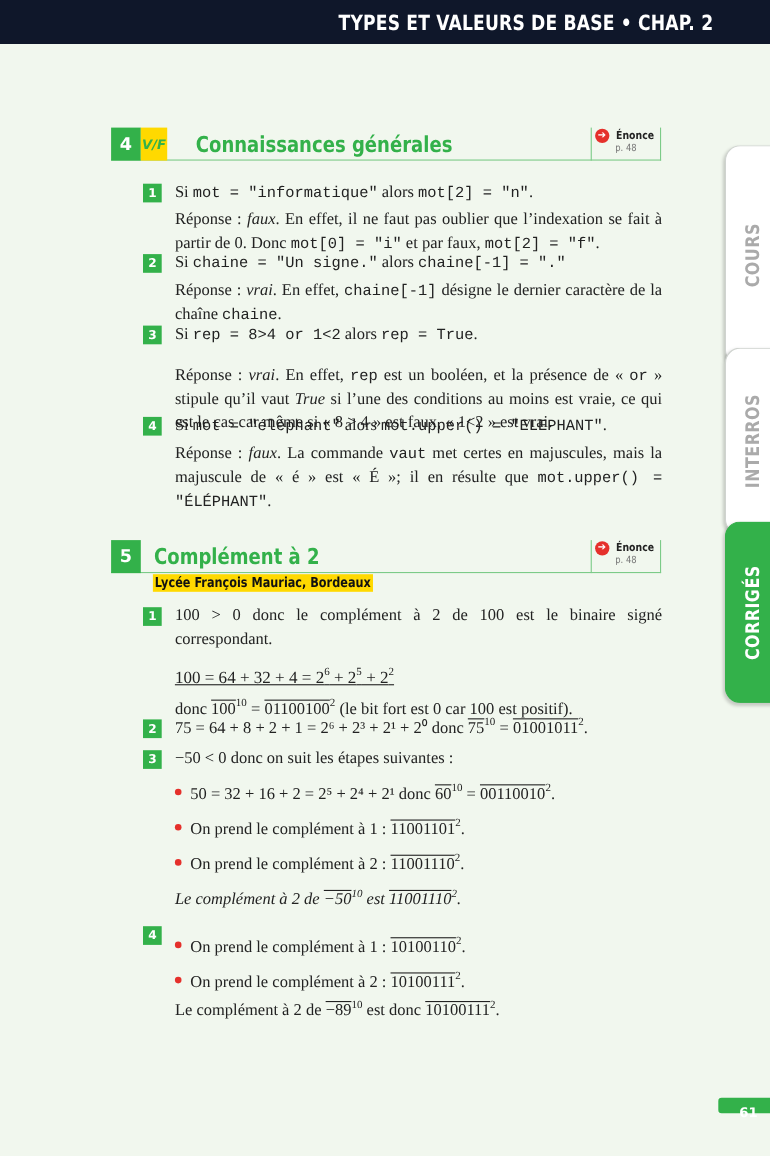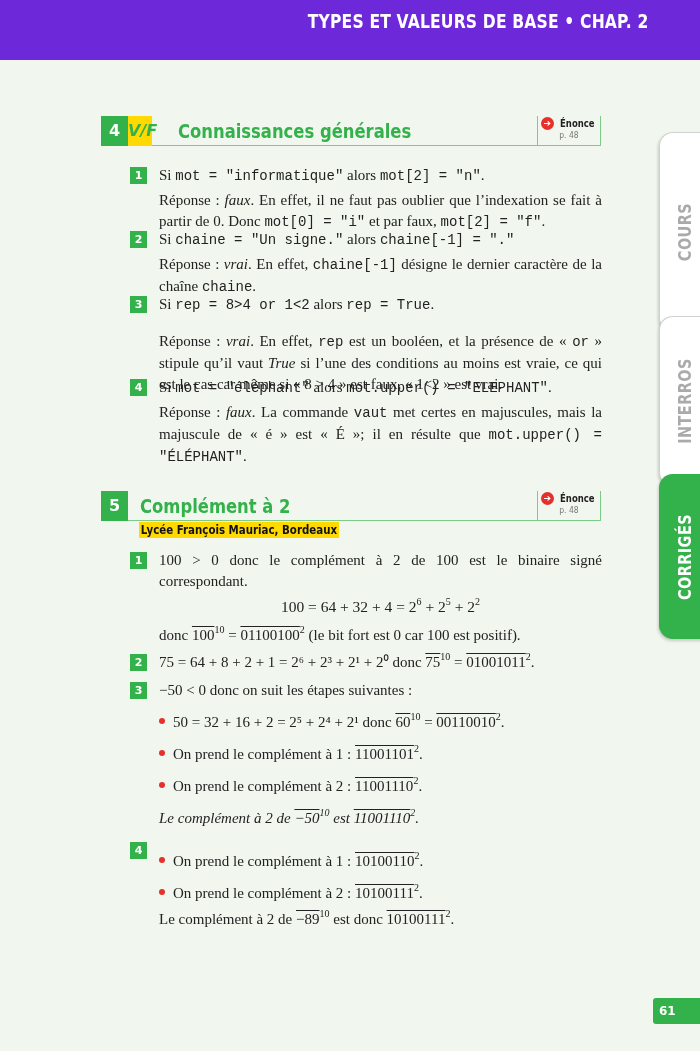--- a/index.html
+++ b/index.html
@@ -5,43 +5,43 @@
   * { box-sizing: border-box; margin: 0; padding: 0; }
   html, body { width: 700px; height: 1051px; }
   body {
     background: #f1f7ee;
     font-family: "Liberation Serif", serif;
     color: #222;
     position: relative;
     overflow: hidden;
   }
   .topbar {
-    position: absolute; left: 0; top: 0; width: 700px; height: 60px;
-    background: #6d28d9;
+    position: absolute; left: 0; top: 0; width: 700px; height: 40px;
+    background: #0f172a;
   }
   .topbar-title {
     position: absolute; right: 52px; top: 10px;
     font-family: "DejaVu Sans", sans-serif; font-weight: bold;
     color: #fff; font-size: 19px; letter-spacing: 0.2px;
     transform: scaleX(0.82); transform-origin: right center;
   }
   .section-head {
     position: absolute; left: 101px; width: 500px; height: 30px;
     border-bottom: 1.5px solid #7ccb88;
   }
   .sec-num {
     position: absolute; left: 0; top: 0; width: 27px; height: 30px;
     background: #33b14a; color: #fff;
     font-family: "DejaVu Sans", sans-serif; font-weight: bold; font-size: 16px;
     text-align: center; line-height: 30px;
   }
   .sec-vf {
     position: absolute; left: 27px; top: 0; width: 24px; height: 30px;
     background: #ffd900; color: #33b14a;
-    font-family: "DejaVu Sans", sans-serif; font-weight: bold; font-size: 16px;
+    font-family: "DejaVu Sans", sans-serif; font-weight: bold; font-size: 12px;
     text-align: center; line-height: 30px; font-style: italic;
   }
   .sec-title {
     position: absolute; top: 3px;
     font-family: "DejaVu Sans", sans-serif; font-weight: bold;
     color: #33b14a; font-size: 20px;
     transform: scaleX(0.82); transform-origin: left center;
     white-space: nowrap;
   }
   .enonce {
@@ -82,42 +82,42 @@
     position: absolute; left: 0; top: 2px; width: 17px; height: 17px;
     background: #33b14a; color: #fff;
     font-family: "DejaVu Sans", sans-serif; font-weight: bold; font-size: 11px;
     text-align: center; line-height: 17px;
   }
   .qtext { margin-left: 29px; }
   .para { margin-left: 29px; text-align: justify; }
   .mono { font-family: "Liberation Mono", monospace; font-size: 14px; }
   .ov { text-decoration: overline; }
   sup { font-size: 10px; vertical-align: 7px; line-height: 0; }
-  .center-eq { text-align: center; margin: 4px 0 8px 29px; font-size: 15.5px; }
+  .center-eq { text-align: left; margin: 14px 0 8px 29px; font-size: 15.5px; text-decoration: underline; }
   .bullet { display: inline-block; width: 6px; height: 6px; border-radius: 50%; background: #e5302b; margin-right: 8px; vertical-align: 3px; }
   .side-tab {
     position: absolute; left: 659px; width: 50px;
     background: #fff; border: 1.5px solid #cfd3cf; border-right: none;
     border-radius: 14px 0 0 14px;
     box-shadow: -1px 2px 3px rgba(0,0,0,0.18);
   }
   .side-tab.active { background: #33b14a; border-color: #33b14a; }
   .tab-label {
     position: absolute; left: 50%; top: 50%;
     transform: translate(-50%, -50%) rotate(-90deg);
     font-family: "DejaVu Sans", sans-serif; font-weight: bold; font-size: 17px;
     color: #aaa; white-space: nowrap; letter-spacing: 0.5px;
   }
   .tab-label .sq { display: inline-block; transform: scaleX(0.85); }
   .side-tab.active .tab-label { color: #fff; }
   .page-num {
-    position: absolute; left: 653px; top: 998px; width: 47px; height: 26px;
+    position: absolute; left: 653px; top: 998px; width: 47px; height: 14px;
     background: #33b14a; border-radius: 3px 0 0 3px;
     color: #fff; font-family: "DejaVu Sans", sans-serif; font-weight: bold; font-size: 12px;
-    line-height: 26px; padding-left: 6px;
+    line-height: 26px; padding-left: 19px;
   }
 </style>
 </head>
 <body>
 
 <div class="topbar">
   <div class="topbar-title">TYPES ET VALEURS DE BASE • CHAP. 2</div>
 </div>
 
 <div class="side-tab" style="top:132px;height:200px;">

